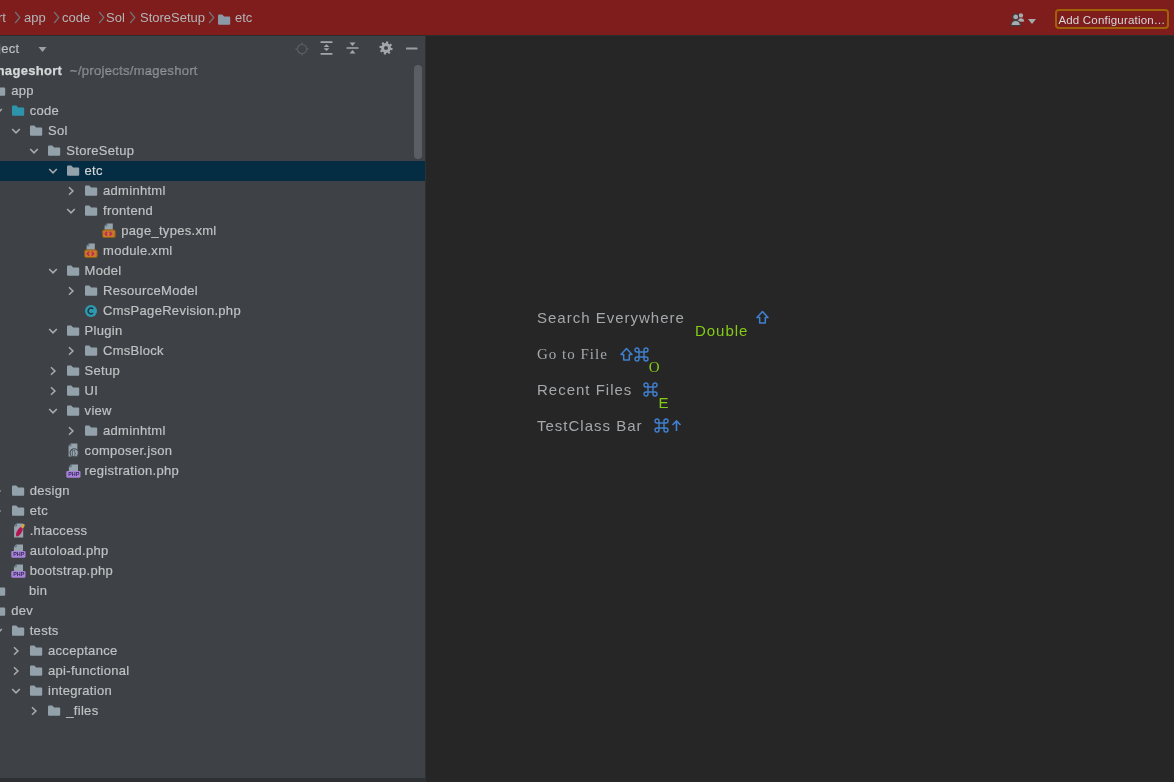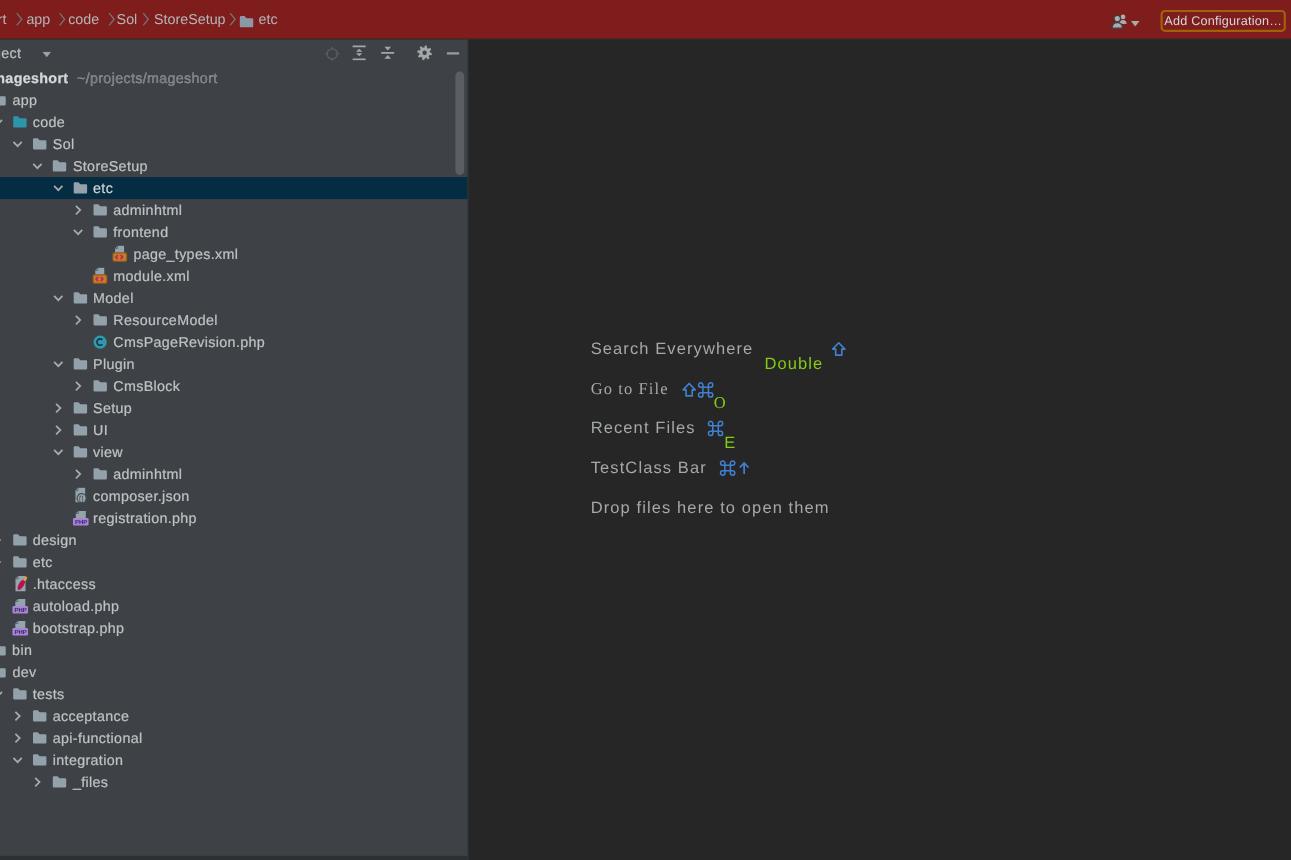--- a/index.html
+++ b/index.html
@@ -324,21 +324,21 @@
 <path d="M5.2 0.5 V2.8 H2.9" fill="none" stroke="#536878" stroke-width="0.9"></path>
 <rect x="0.3" y="7" width="14.2" height="6.7" rx="1.1" fill="#A983D9"></rect>
 <text x="2.2" y="12.4" font-size="5.4" font-weight="bold" fill="#382960" font-family="Liberation Sans">PHP</text>
 </svg>
         <span class="t" style="left:29.7px">bootstrap.php</span>
       </div>
 <div class="row">
         <svg class="i" style="left:-7.7px" width="14" height="13" viewBox="0 0 14 13">
           <path d="M1 2.7 Q1 1.6 2.1 1.6 H5.3 L7.1 3.5 H12.2 Q13.2 3.5 13.2 4.5 V10.7 Q13.2 11.8 12.2 11.8 H2.1 Q1 11.8 1 10.7 Z" fill="#93A1AB"></path>
         </svg>
-        <span class="t" style="left:11px">bin</span>
+        <span class="t" style="left:29px">bin</span>
       </div>
 <div class="row">
         <svg class="i" style="left:-7.7px" width="14" height="13" viewBox="0 0 14 13">
           <path d="M1 2.7 Q1 1.6 2.1 1.6 H5.3 L7.1 3.5 H12.2 Q13.2 3.5 13.2 4.5 V10.7 Q13.2 11.8 12.2 11.8 H2.1 Q1 11.8 1 10.7 Z" fill="#93A1AB"></path>
         </svg>
         <span class="t" style="left:11.3px">dev</span>
       </div>
 <div class="row">
         <svg class="c" style="left:-7.3px" width="10" height="10" viewBox="0 0 10 10">
           <polyline points="1.2,3 5,6.9 8.8,3" fill="none" stroke="#A8ABAD" stroke-width="1.6"></polyline>
@@ -416,16 +416,13 @@
     </div>
   <div class="hint" style="left:111px; top:379px;">
       <span>TestClass Bar</span>
       <svg style="margin-left:11px" width="15" height="15" viewBox="0 0 15 15" fill="none" stroke="#4080D0" stroke-width="1.4">
         <path d="M5 5 L5 3 A2 2 0 1 0 3 5 L5 5 M10 5 L10 3 A2 2 0 1 1 12 5 L10 5 M10 10 L12 10 A2 2 0 1 1 10 12 L10 10 M5 10 L5 12 A2 2 0 1 1 3 10 L5 10 M5 5 H10 V10 H5 Z"></path>
       </svg>
       <svg width="15" height="15" viewBox="0 0 15 15" fill="none" stroke="#4080D0" stroke-width="1.6">
         <path d="M7.5 13 V3 M3.5 7 L7.5 3 L11.5 7"></path>
       </svg>
     </div>
-  <div class="hint" style="left:111px; top:415px;">
-      <span>Drop files here to open them</span>
-    </div>
 </div>
 
 </body></html>

